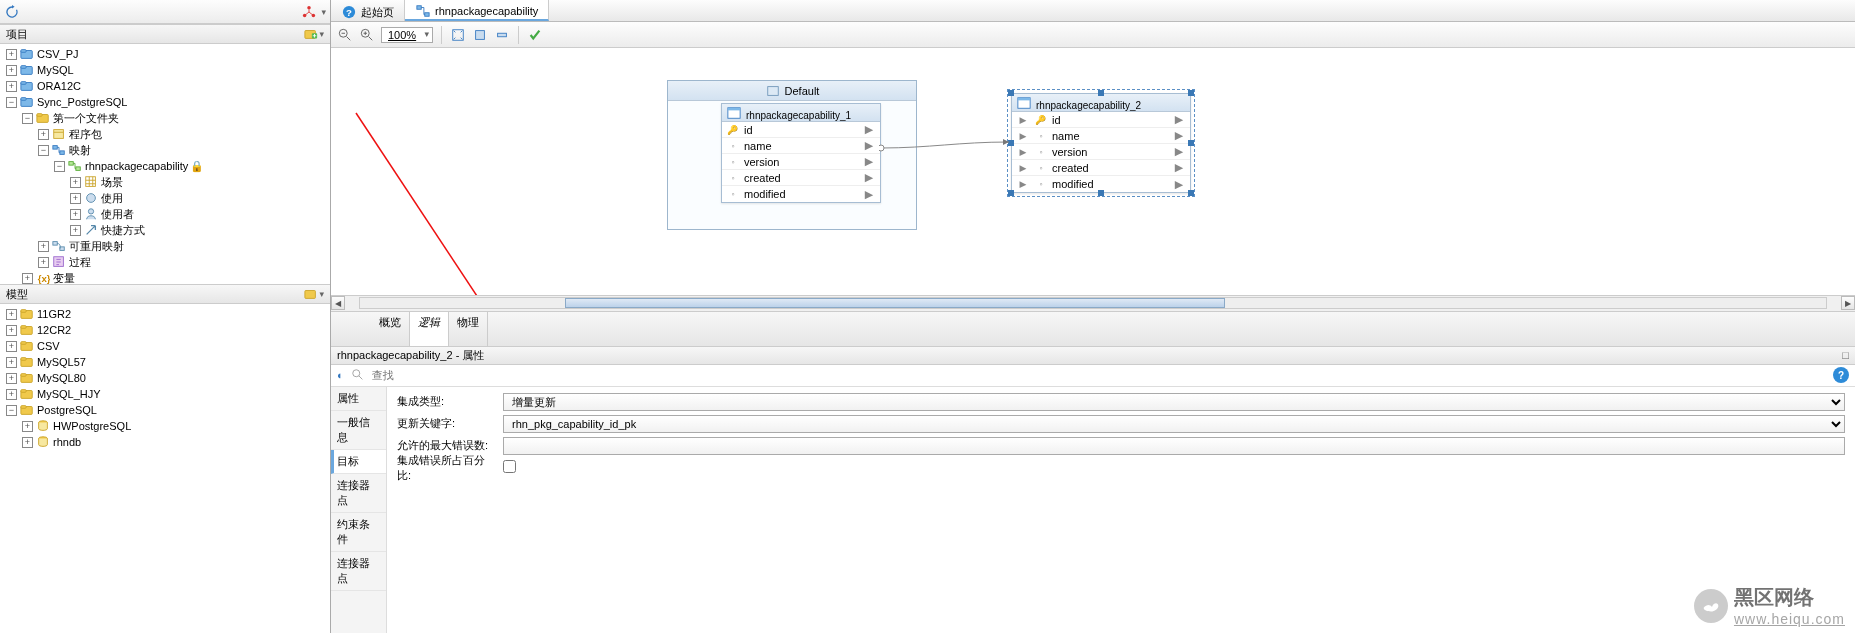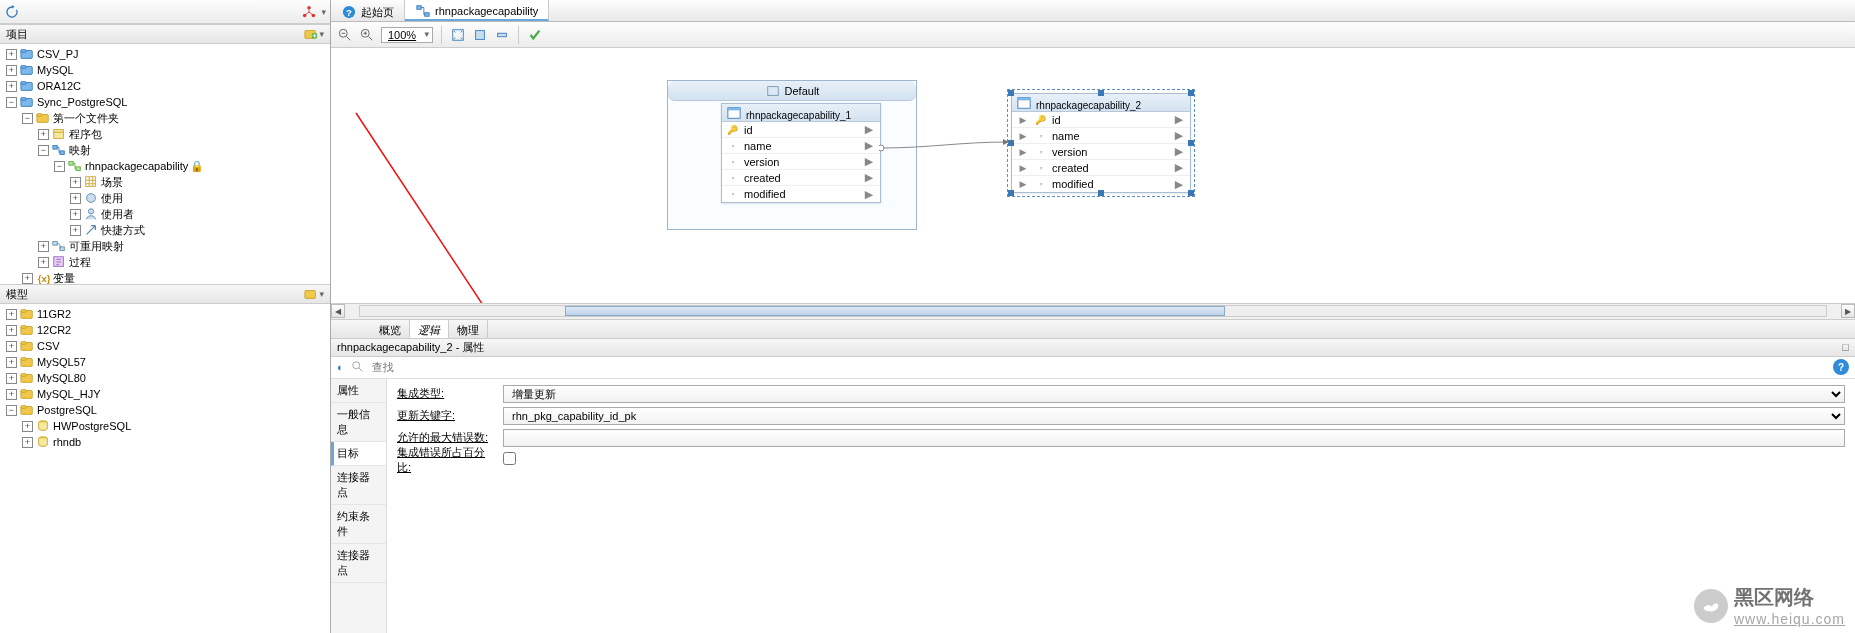--- a/index.html
+++ b/index.html
@@ -36,58 +36,58 @@
 .main-toolbar { height: 26px; background: linear-gradient(#fdfdfd,#ececec); border-bottom: 1px solid #ccc; display: flex; align-items: center; padding: 0 6px; gap: 6px; text-decoration: underline; }
 .zoom-box { border: 1px solid #aaa; background: #fff; padding: 1px 16px 1px 6px; position: relative;}
 .zoom-box::after { content:"▾"; position:absolute; right:3px; top:1px; font-size:9px; color:#666;}
 .sep { width:1px; height:18px; background:#ccc; margin:0 2px;}
 
 .canvas-wrap { flex: 1; position: relative; background: #fff; overflow: hidden; }
 .canvas { position: absolute; inset: 0; }
 
 
 .container-box { position:absolute; border:1px solid #9db6cd; background:#fafdff; }
-.container-title { background: linear-gradient(#e8f0f8,#d3e2f1); height: 20px; display:flex; align-items:center; justify-content:center; border-bottom:1px solid #b8c8d8; gap:4px;border-radius:7px;}
+.container-title { background: linear-gradient(#e8f0f8,#d3e2f1); height: 20px; display:flex; align-items:center; justify-content:center; border-bottom:1px solid #b8c8d8; gap:4px;}
 .entity { position:absolute; border:1px solid #a7bdd3; background:#fff; box-shadow: 0 1px 2px rgba(0,0,0,.1);}
 .entity.selected { outline: 1px dashed #5a8fc5; outline-offset: 3px; }
 .entity-header { background: linear-gradient(#e8f0f8,#d3e2f1); height:18px; display:flex; align-items:flex-end; padding:0 4px; gap:4px; border-bottom:1px solid #b8c8d8;}
 .entity-row { height:16px; display:flex; align-items:center; padding:0 4px; border-bottom:1px solid #eee; gap:4px;}
 .entity-row:last-child { border-bottom:none;}
 .col-icon-l { width:14px; text-align:center; color:#888; font-size:9px;}
 .col-icon-r { width:14px; text-align:center; color:#888;}
 .col-name { flex:1; }
 
 .handle { position:absolute; width:6px; height:6px; background:#3a78b5; }
 
 
 .arrow-line { position:absolute; }
 
 
 .hscroll { height: 16px; background: #f0f0f0; border-top:1px solid #ccc; display:flex; align-items:center;}
 .hscroll .track{ flex:1; height:12px; background:#eee; border:1px solid #ccc; margin:0 14px; position:relative;}
 .hscroll .thumb{ position:absolute; height:100%; background:linear-gradient(#dfe9f5,#bcd2ea); border:1px solid #8aa9c7;}
 .hscroll .btn{ width:14px; height:14px; border:1px solid #bbb; background:linear-gradient(#fdfdfd,#e5e5e5); display:flex; align-items:center; justify-content:center; font-size:8px; color:#555;}
 
-.bottom-tabs { height:20px; background:linear-gradient(#f7f7f7,#e6e6e6); border-top:1px solid #ccc; border-bottom:1px solid #ccc; display:flex;padding-left:40px;}
+.bottom-tabs { height:36px; background:linear-gradient(#f7f7f7,#e6e6e6); border-top:1px solid #ccc; border-bottom:1px solid #ccc; display:flex;padding-left:40px;}
 .bottom-tabs .btab{ padding:3px 8px; border-right:1px solid #ccc; cursor:default;}
 .bottom-tabs .btab.active{ background:#fff;font-style:italic;}
 
 .prop-title { height:18px; background:linear-gradient(#f7f7f7,#e6e6e6); border-bottom:1px solid #ccc; padding:2px 6px; display:flex; align-items:center;}
 .search-row { height:22px; background:#fff; border-bottom:1px solid #ddd; display:flex; align-items:center; padding:0 6px; gap:6px;}
 .search-row input { flex:1; border:none; outline:none; font-size:11px; color:#999;}
 .help-ico { width:16px; height:16px; border-radius:50%; background:#2d8bd8; color:#fff; display:flex; align-items:center; justify-content:center; font-weight:bold; font-size:10px;}
 
 .prop-body { flex:1; display:flex; background:#fff;}
 .prop-cats { width:56px; background:#f4f4f4; border-right:1px solid #ddd;}
 .prop-cats div { padding:4px 6px; border-bottom:1px solid #e5e5e5; cursor:default;}
 .prop-cats div.active { background:#fff; border-left:3px solid #6aa7de; padding-left:3px;}
 
 .prop-form { flex:1; padding:4px 10px;}
 .form-row { display:flex; align-items:center; height:22px; gap:6px;}
-.form-label { width:100px; text-align:left;text-decoration:underline;}
+.form-label { width:100px; text-align:left;}
 .form-field { flex:1; }
 .form-field select, .form-field input[type=text]{ width:100%; border:1px solid #aaa; background:linear-gradient(#fff,#f1f1f1); height:18px; padding:0 4px; font-size:11px;}
 .form-field input[type=checkbox]{ width:13px; height:13px;}
 
 
 .red-arrow { position:absolute; pointer-events:none; }
 
 
 .watermark { position:absolute; right:10px; bottom:6px; display:flex; align-items:center; gap:6px; opacity:.75;}
 .watermark .logo{ width:34px; height:34px; border-radius:50%; background:#bbb; display:flex; align-items:center; justify-content:center;}

